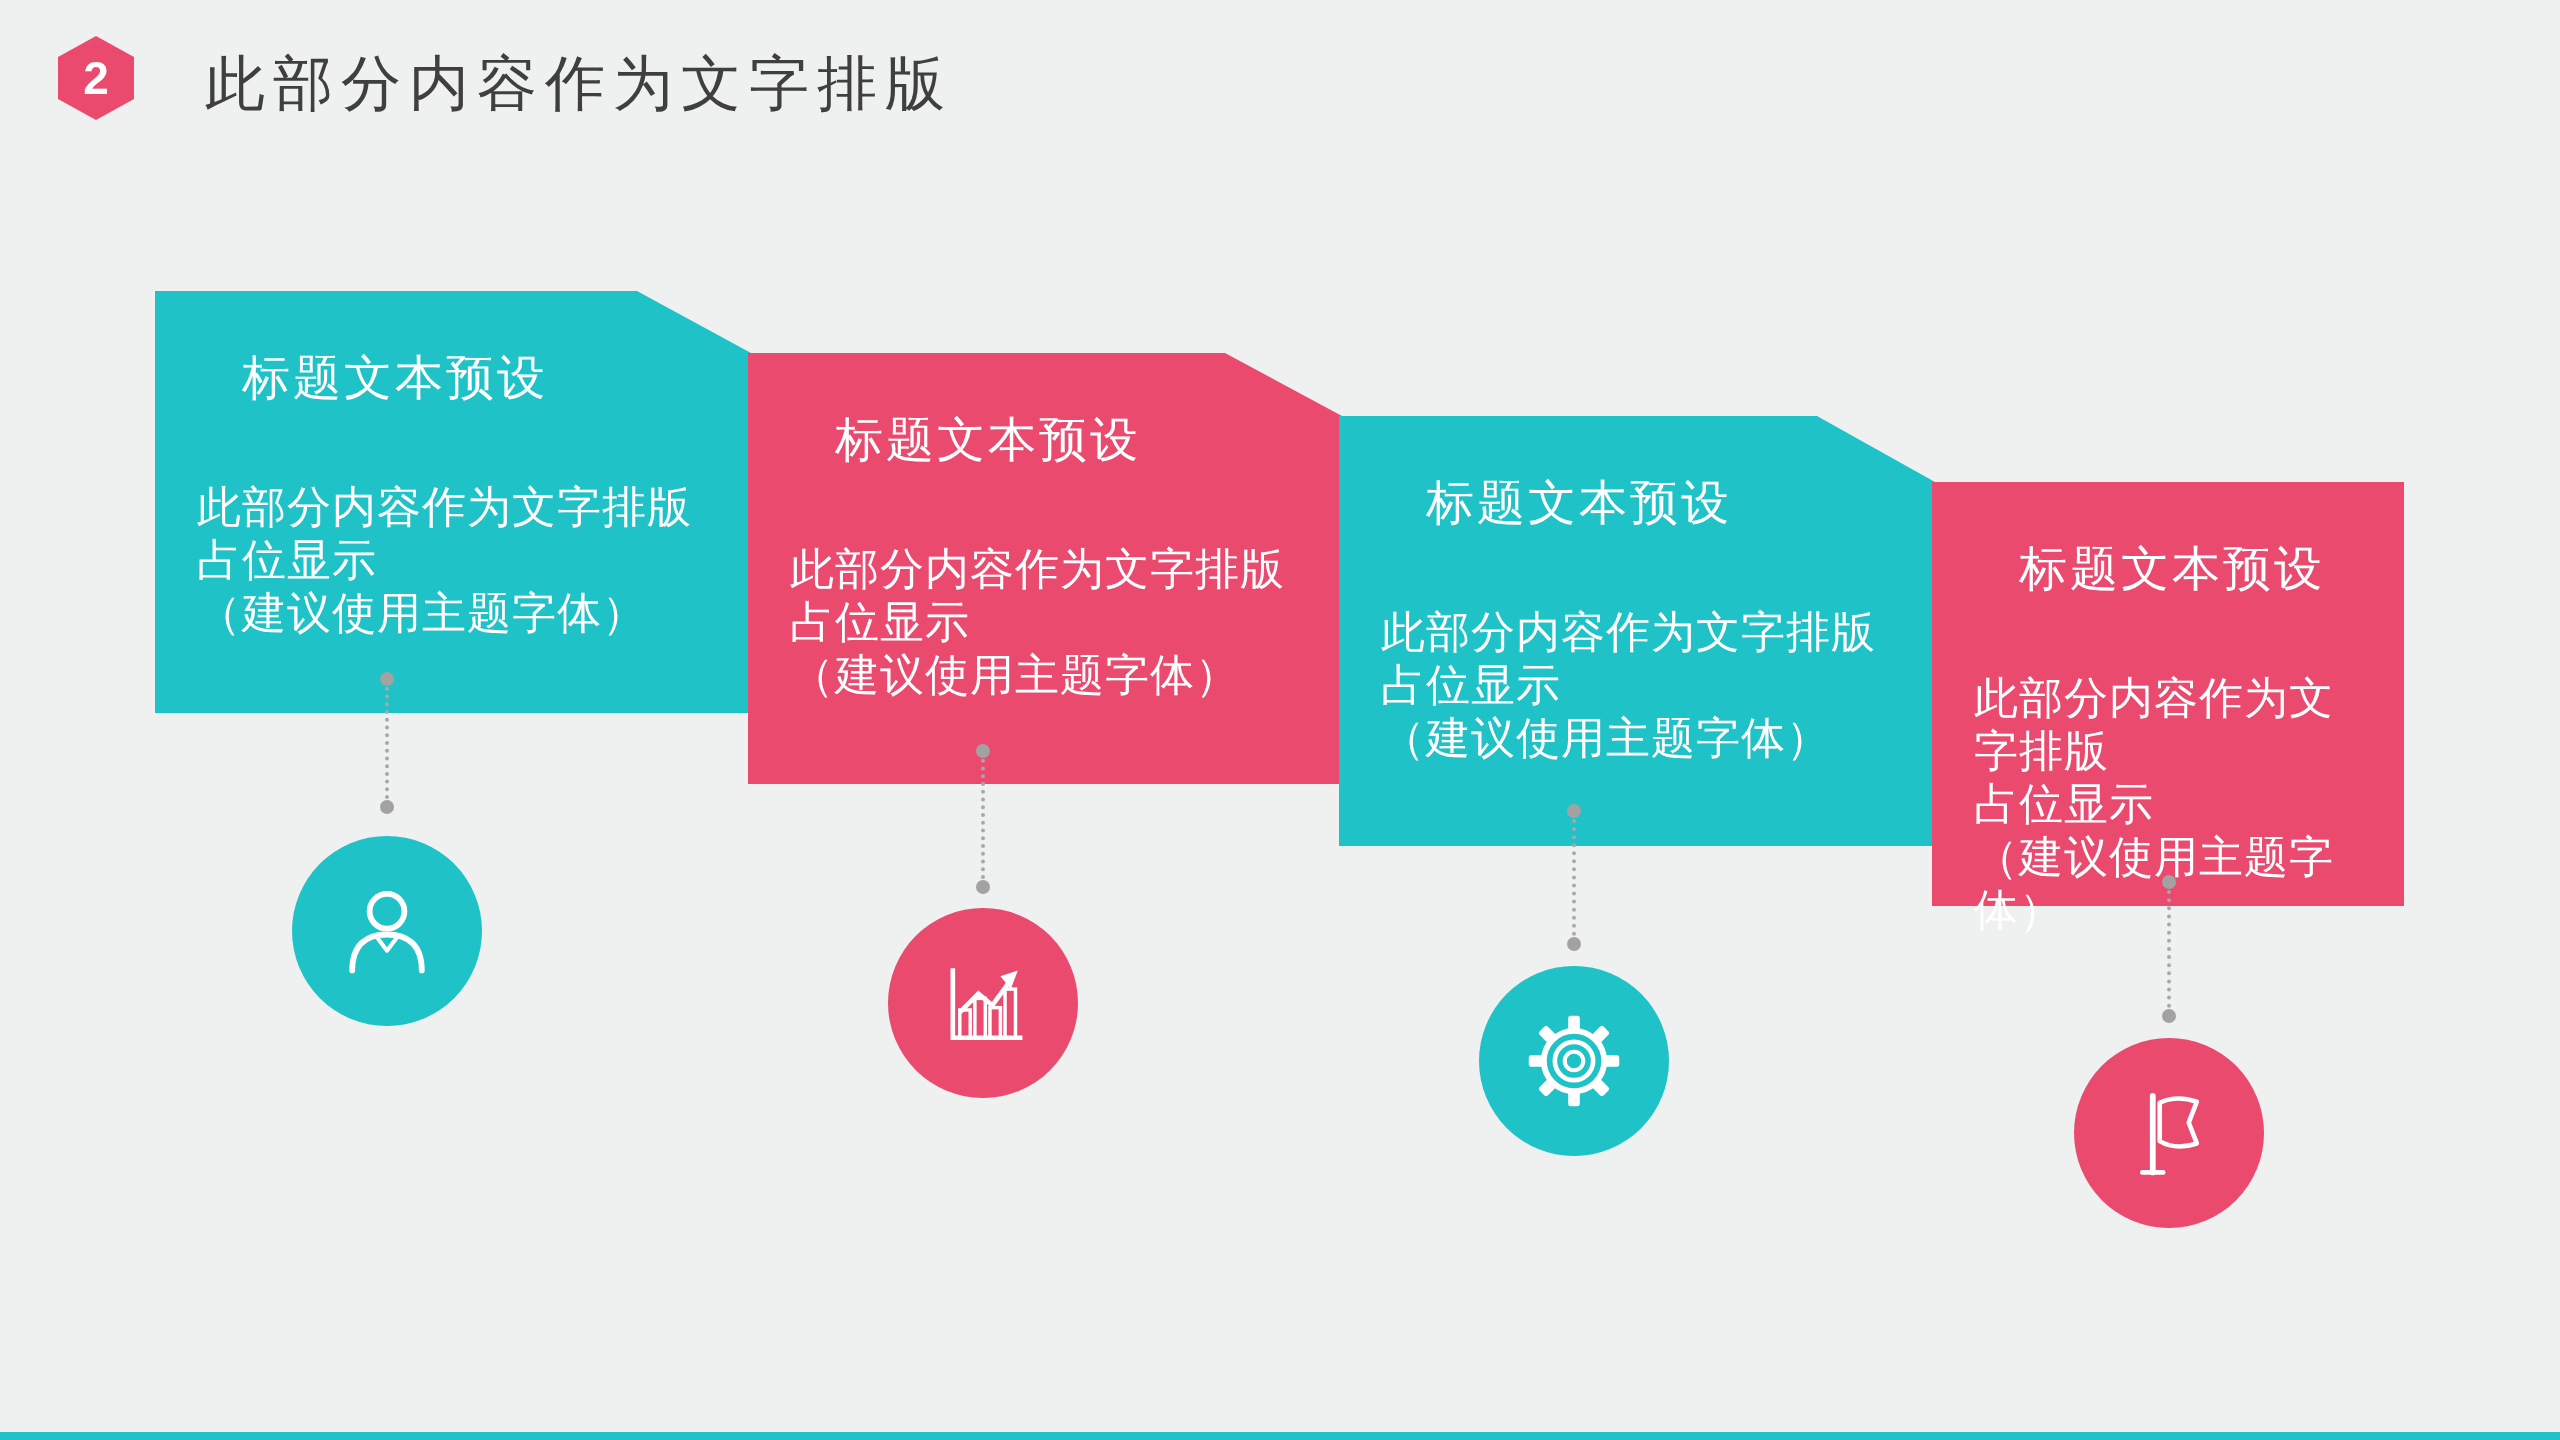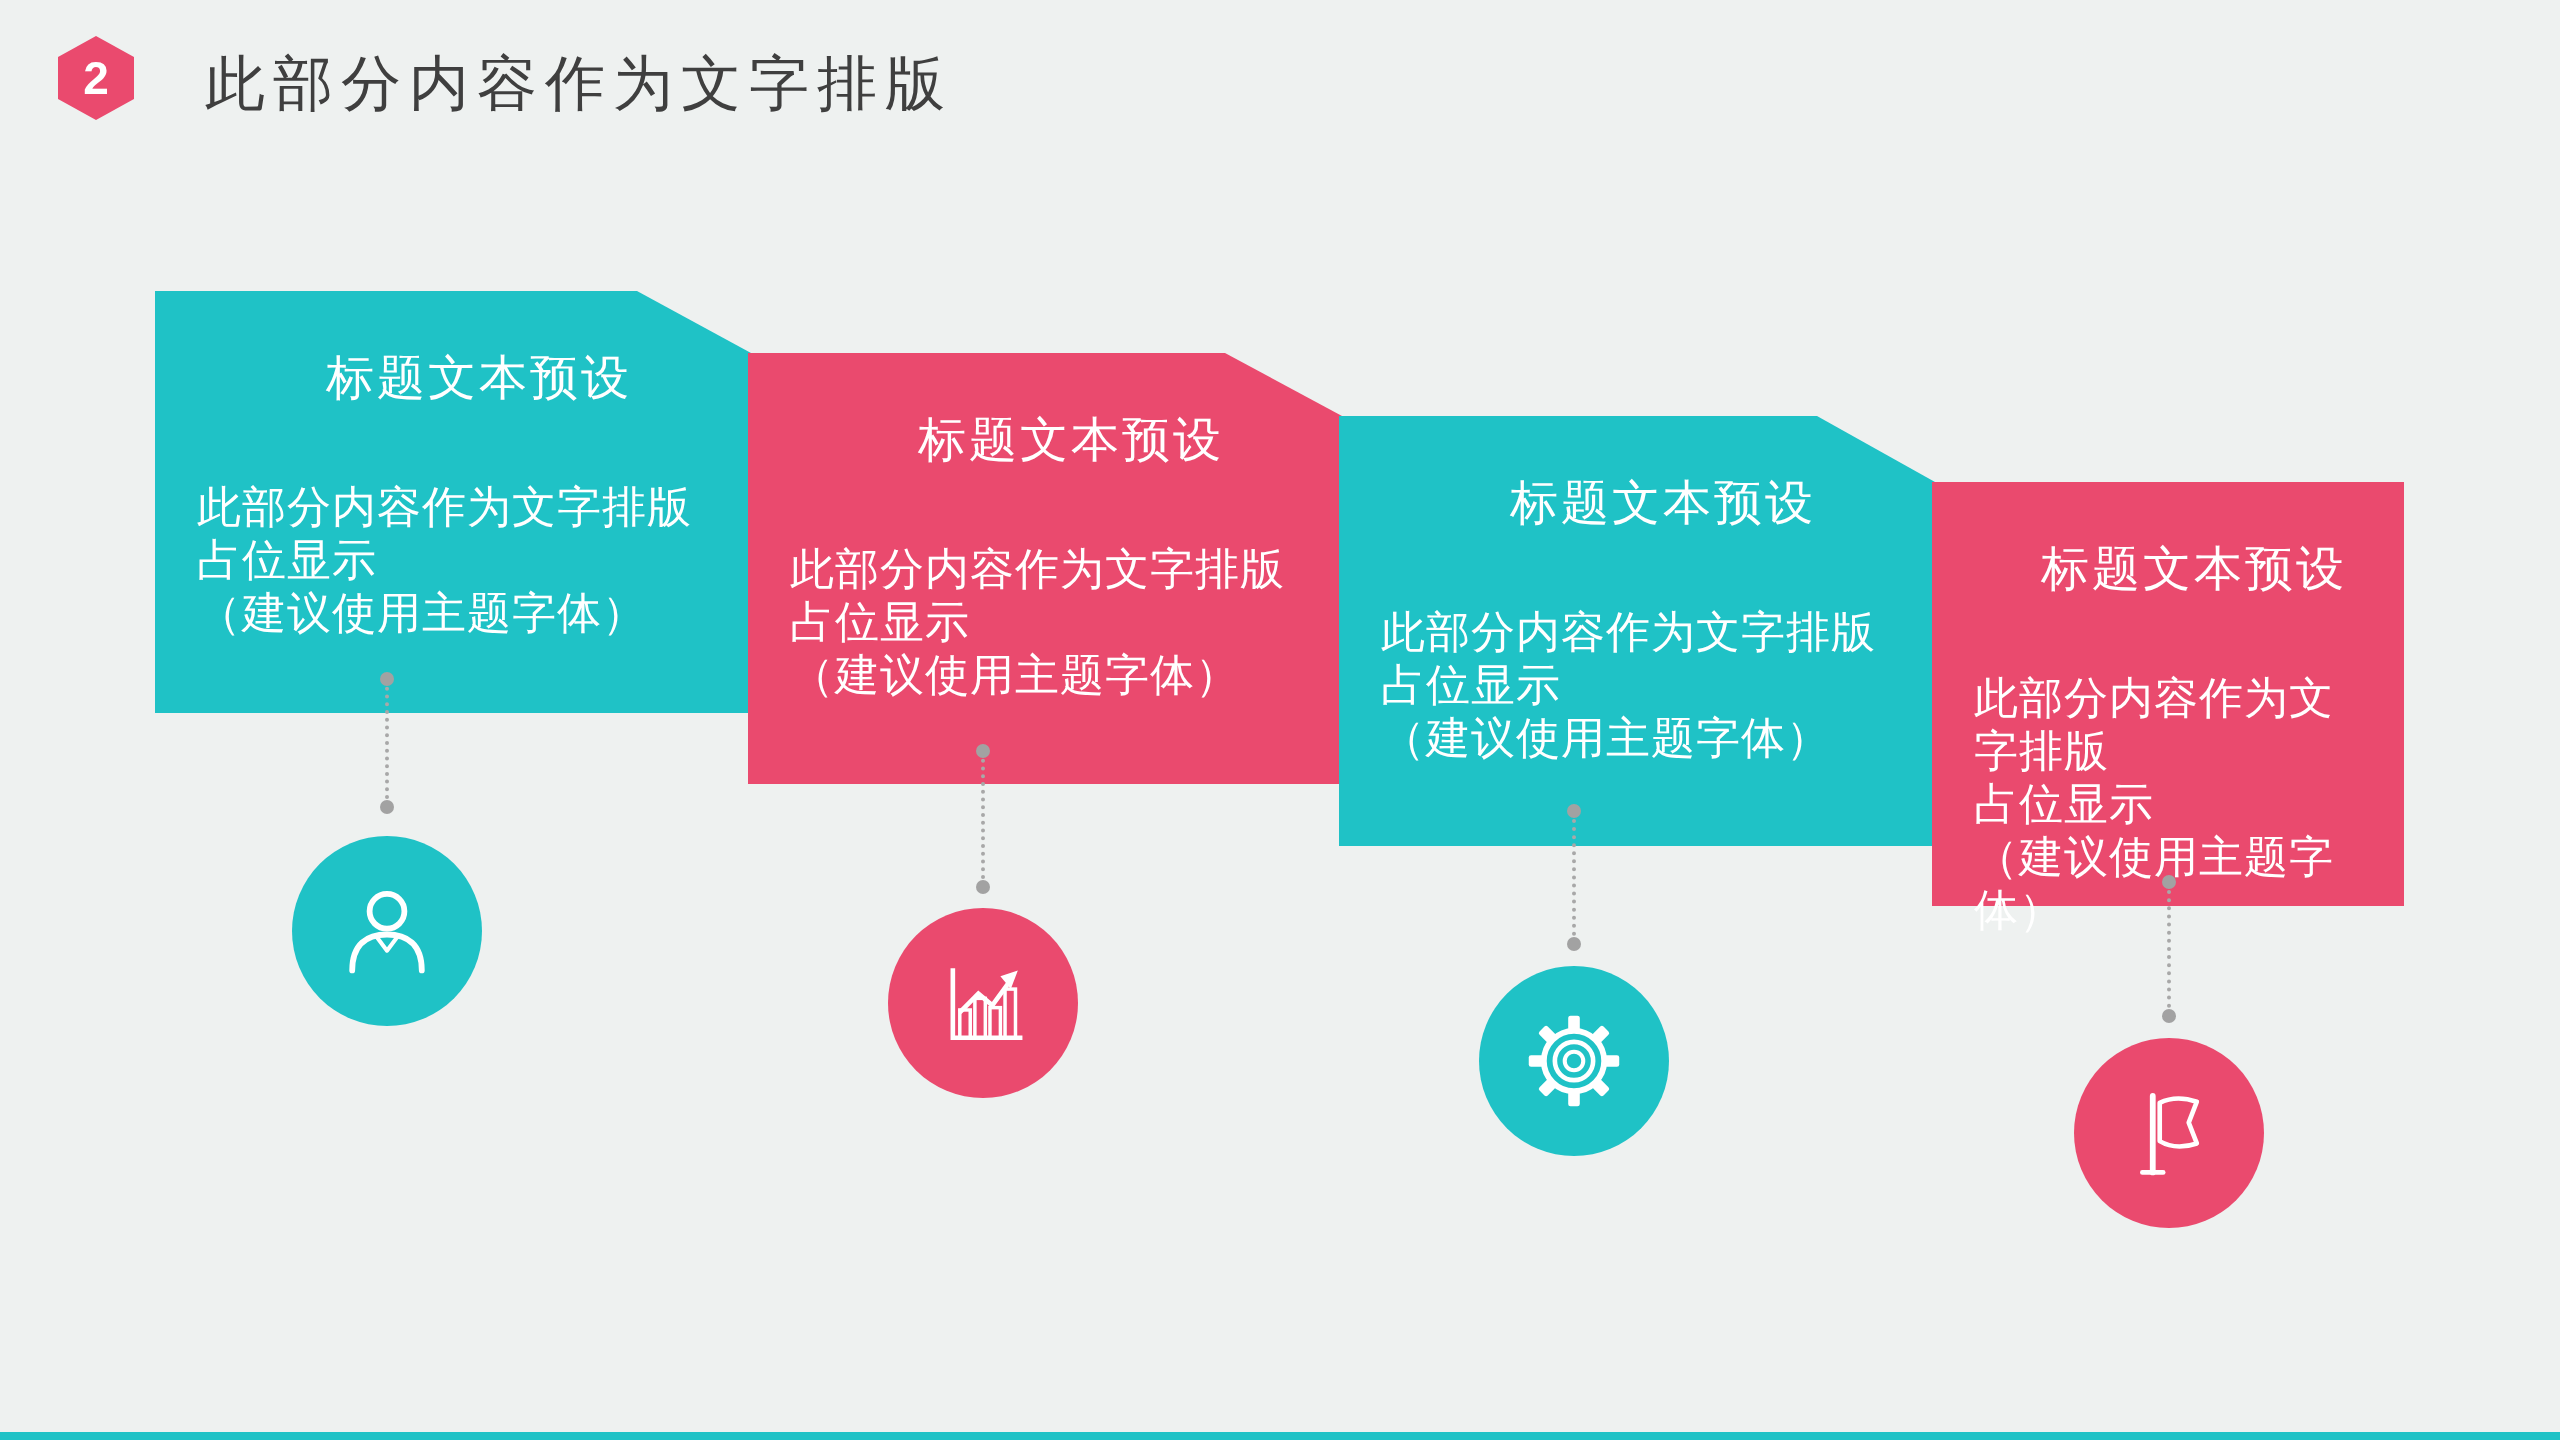--- a/index.html
+++ b/index.html
@@ -26,21 +26,21 @@
 
   
   .card {
     position:absolute; color:#ffffff;
     padding:55px 35px 0 42px; box-sizing:border-box;
     font-family:"DejaVu Serif", serif;
   }
   .card-teal { background:#1fc2c6; }
   .card-pink { background:#ea4a6e; }
   .card-title {
-    margin-left:45px; font-size:48px; letter-spacing:3px; font-weight:400;text-align:center;
+    margin-left:45px; font-size:48px; letter-spacing:3px; font-weight:400;
   }
   .card-body {
     margin-top:70px; font-size:44px; line-height:53px; letter-spacing:1px;
     font-weight:400;
   }
   .card1 { left:155px; top:291px; width:596px; height:422px;
     clip-path:polygon(0 0, 482px 0, 596px 62px, 596px 422px, 0 422px); }
   .card2 { left:748px; top:353px; width:594px; height:431px;
     clip-path:polygon(0 0, 477px 0, 594px 63px, 594px 431px, 0 431px); }
   .card3 { left:1339px; top:416px; width:596px; height:430px;

